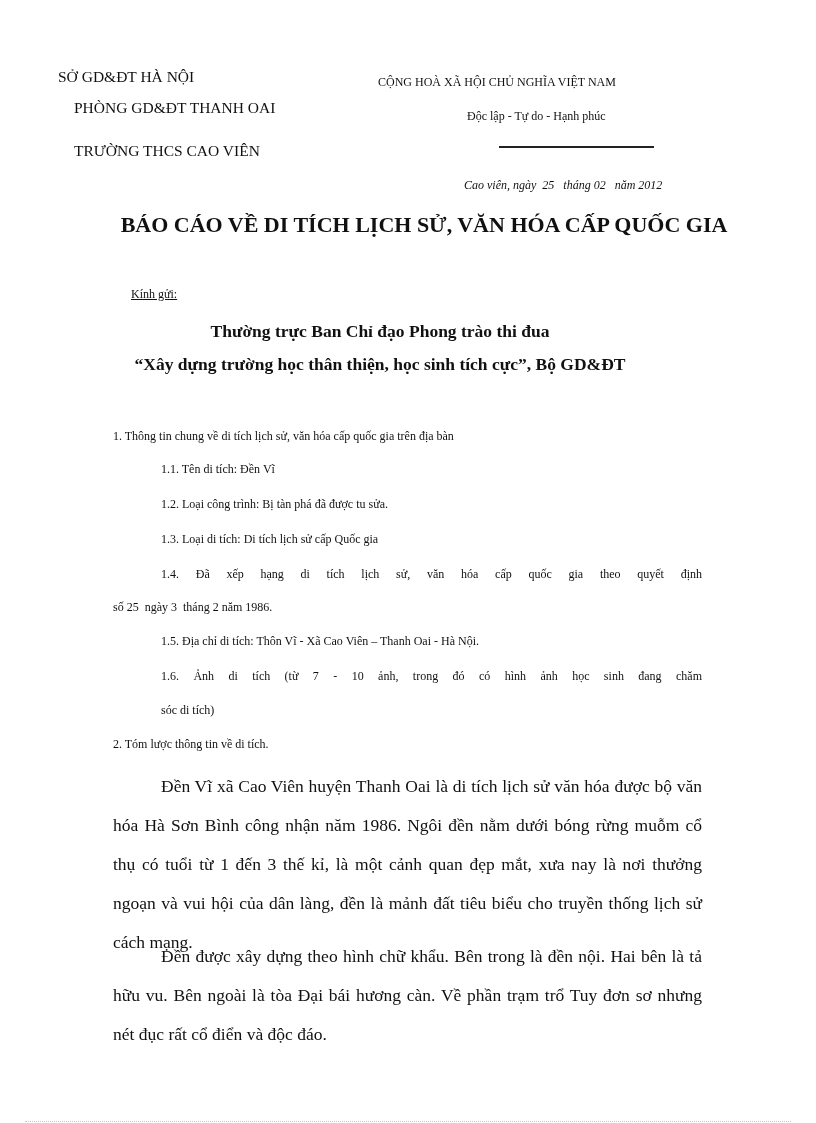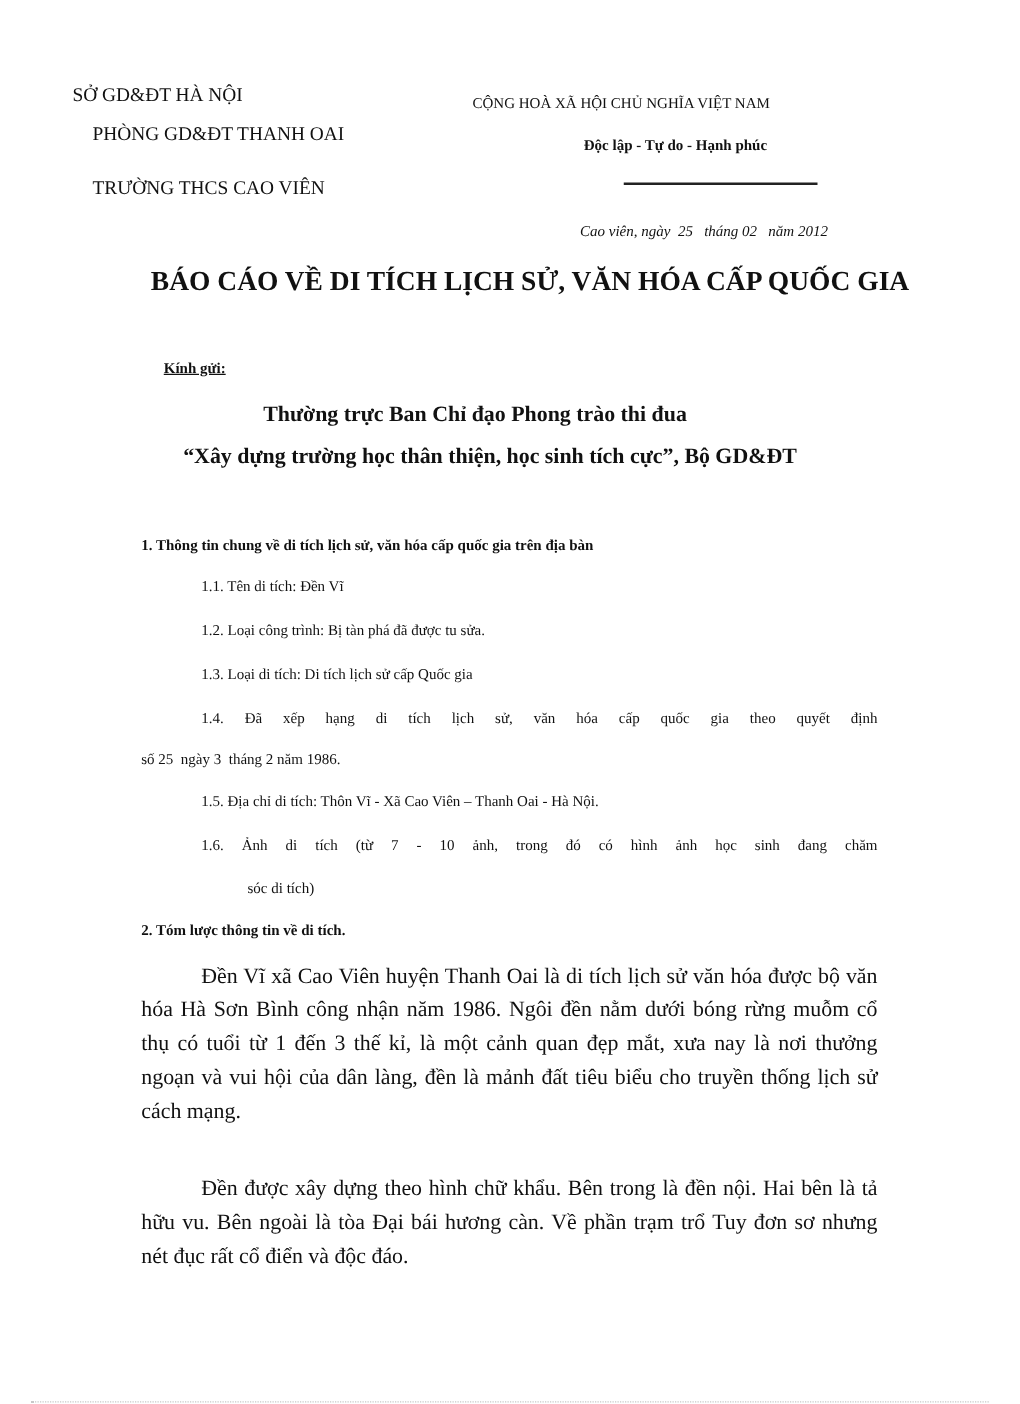--- a/index.html
+++ b/index.html
@@ -3,29 +3,29 @@
   <meta charset="utf-8">
   <style>
     html, body { margin: 0; padding: 0; background: #ffffff; }
     body {
       width: 816px; height: 1123px; position: relative; overflow: hidden;
       font-family: "Liberation Serif", serif; color: #111;
     }
     .abs { position: absolute; white-space: nowrap; }
     .hdr-left { font-size: 15.5px; }
     .hdr-right { font-size: 12px; }
-    .bold { font-weight: bold; }
+    .bold { font-weight: normal; }
     .italic { font-style: italic; }
     .rule { position: absolute; height: 1.5px; background: #222; }
     .title { font-size: 22px; font-weight: bold; left: 16px; width: 816px; text-align: center; }
     .center-line { left: 0; width: 760px; text-align: center; font-size: 17.5px; font-weight: bold; }
     .body-text { font-size: 12px; }
     .justify {
       position: absolute; left: 113px; width: 589px; font-size: 17.5px;
-      text-align: justify; text-align-last: left; white-space: normal; line-height: 27px;
+      text-align: justify; text-align-last: left; white-space: normal; line-height: 39px;
     }
     .justify .indent { display: inline-block; width: 48px; }
     .bottom-dots {
       position: absolute; left: 25px; right: 25px; top: 1121px; height: 0;
       border-top: 1px dotted #c8c8c8;
     }
   </style>
 </head>
 <body>
 
@@ -36,29 +36,29 @@
 <div class="abs hdr-right" style="left:378px; top:75px;">CỘNG HOÀ XÃ HỘI CHỦ NGHĨA VIỆT NAM</div>
 <div class="abs hdr-right bold" style="left:467px; top:109px;">Độc lập - Tự do - Hạnh phúc</div>
 <div class="rule" style="left:499px; top:146px; width:155px;"></div>
 
 <div class="abs italic body-text" style="left:464px; top:178px; white-space: pre;">Cao viên, ngày  25   tháng 02   năm 2012</div>
 
 <div class="abs title" style="top:212px;">BÁO CÁO VỀ DI TÍCH LỊCH SỬ, VĂN HÓA CẤP QUỐC GIA</div>
 
 <div class="abs body-text bold" style="left:131px; top:287px; text-decoration: underline;">Kính gửi:</div>
 <div class="abs center-line" style="top:321px;">Thường trực Ban Chỉ đạo Phong trào thi đua</div>
-<div class="abs center-line" style="top:354px;padding-left:12px;">“Xây dựng trường học thân thiện, học sinh tích cực”, Bộ GD&amp;ĐT</div>
+<div class="abs center-line" style="top:354px;">“Xây dựng trường học thân thiện, học sinh tích cực”, Bộ GD&amp;ĐT</div>
 
 <div class="abs body-text bold" style="left:113px; top:429px;">1. Thông tin chung về di tích lịch sử, văn hóa cấp quốc gia trên địa bàn</div>
 <div class="abs body-text" style="left:161px; top:462px;">1.1. Tên di tích: Đền Vĩ</div>
 <div class="abs body-text" style="left:161px; top:497px;">1.2. Loại công trình: Bị tàn phá đã được tu sửa.</div>
 <div class="abs body-text" style="left:161px; top:532px;">1.3. Loại di tích: Di tích lịch sử cấp Quốc gia</div>
 <div class="abs body-text" style="left:161px; top:567px; width:541px; text-align: justify; text-align-last: justify; white-space: normal;">1.4. Đã xếp hạng di tích lịch sử, văn hóa cấp quốc gia theo quyết định</div>
 <div class="abs body-text" style="left:113px; top:600px; white-space: pre;">số 25  ngày 3  tháng 2 năm 1986.</div>
 <div class="abs body-text" style="left:161px; top:634px;">1.5. Địa chỉ di tích: Thôn Vĩ - Xã Cao Viên – Thanh Oai - Hà Nội.</div>
 <div class="abs body-text" style="left:161px; top:669px; width:541px; text-align: justify; text-align-last: justify; white-space: normal;">1.6. Ảnh di tích (từ 7 - 10 ảnh, trong đó có hình ảnh học sinh đang chăm</div>
-<div class="abs body-text" style="left:161px; top:703px;margin-left:37px;">sóc di tích)</div>
+<div class="abs body-text" style="left:161px; top:703px;">sóc di tích)</div>
 
 <div class="abs body-text bold" style="left:113px; top:737px;">2. Tóm lược thông tin về di tích.</div>
 <div class="justify" style="top:767px;"><span class="indent"></span><span>Đền Vĩ xã Cao Viên huyện Thanh Oai là di tích lịch sử văn hóa được bộ văn hóa Hà Sơn Bình công nhận năm 1986. Ngôi đền nằm dưới bóng rừng muỗm cổ thụ có tuổi từ 1 đến 3 thế kỉ, là một cảnh quan đẹp mắt, xưa nay là nơi thưởng ngoạn và vui hội của dân làng, đền là mảnh đất tiêu biểu cho truyền thống lịch sử cách mạng.</span></div>
 <div class="justify" style="top:937px;"><span class="indent"></span><span>Đền được xây dựng theo hình chữ khẩu. Bên trong là đền nội. Hai bên là tả hữu vu. Bên ngoài là tòa Đại bái hương càn. Về phần trạm trổ Tuy đơn sơ nhưng nét đục rất cổ điển và độc đáo.</span></div>
 
 <div class="bottom-dots"></div>
 
 </body></html>

